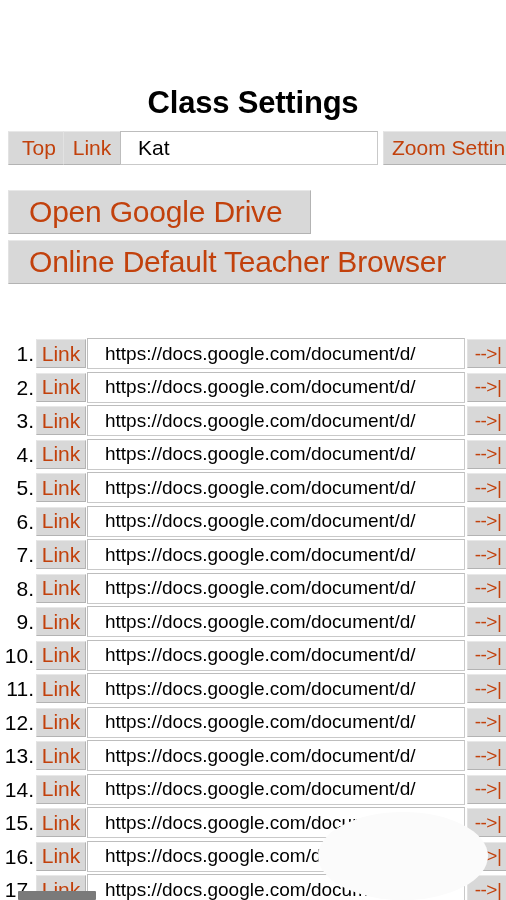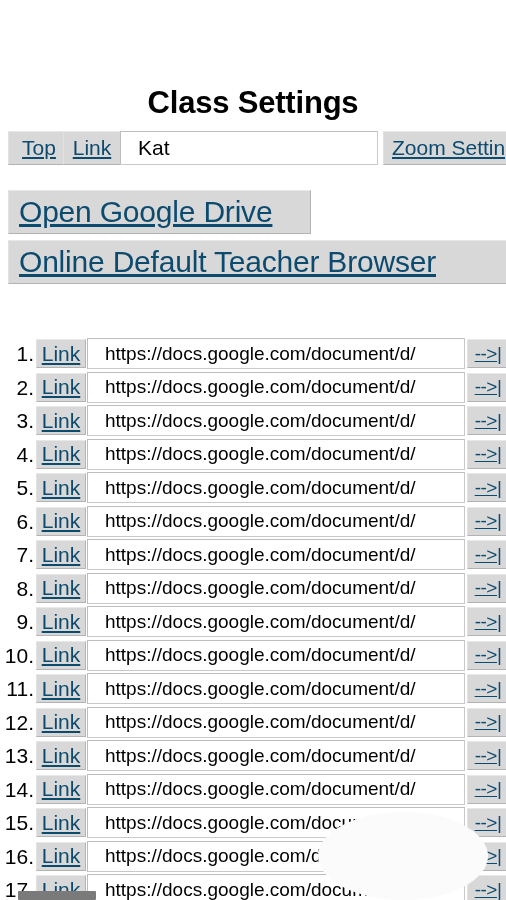--- a/index.html
+++ b/index.html
@@ -38,30 +38,29 @@
     line-height: 40px;
     white-space: nowrap;
   }
 
   
   .btn {
     background: #d8d8d8;
     border: 1px solid #b3b3b3;
     border-top-color: #e8e8e8;
     border-left-color: #e2e2e2;
-    color: #0c4a6e;
+    color: #c2410c;
     font-family: "Liberation Sans", sans-serif;
     box-sizing: border-box;
     display: inline-flex;
     align-items: center;
     justify-content: center;
     white-space: nowrap;
     overflow: hidden;
     padding: 0;
-    text-decoration: underline;
   }
 
   .txt {
     background: #ffffff;
     border: 1px solid #c9c9c9;
     border-top-color: #bdbdbd;
     border-left-color: #bdbdbd;
     box-sizing: border-box;
     font-family: Liberation Sans, sans-serif;
     color: #000000;
@@ -107,21 +106,21 @@
     justify-content: flex-start;
     padding-left: 8px;
   }
 
   
   .big-btn {
     position: absolute;
     height: 44px;
     font-size: 30px;
     justify-content: flex-start;
-    padding-left: 10px;
+    padding-left: 20px;
     letter-spacing: -0.2px;
   }
   .big-drive {
     left: 8px;
     top: 190px;
     width: 303px;
   }
   .big-teacher {
     left: 8px;
     top: 240px;

